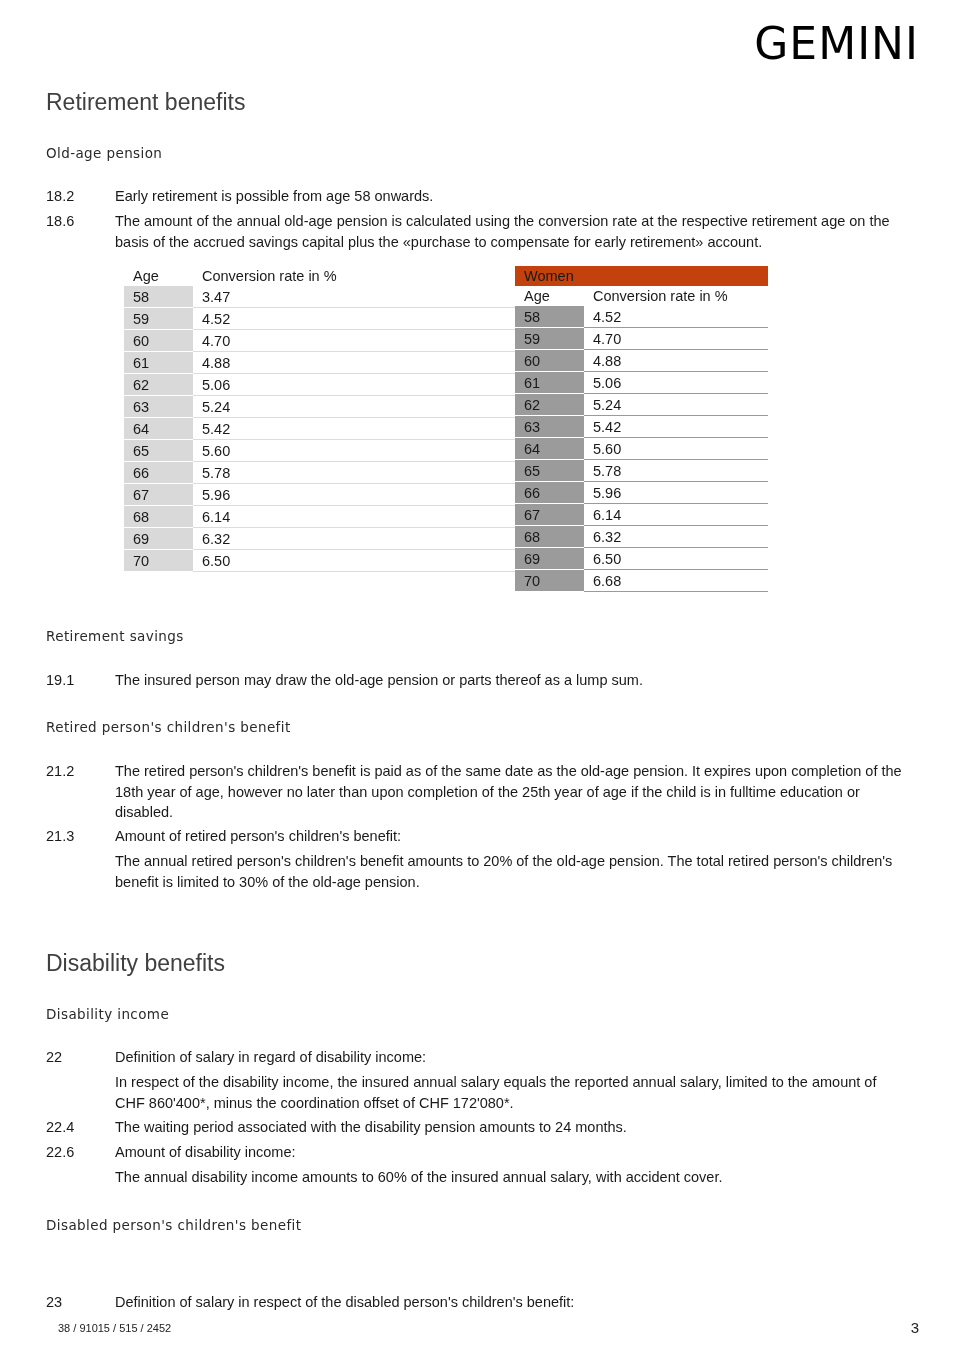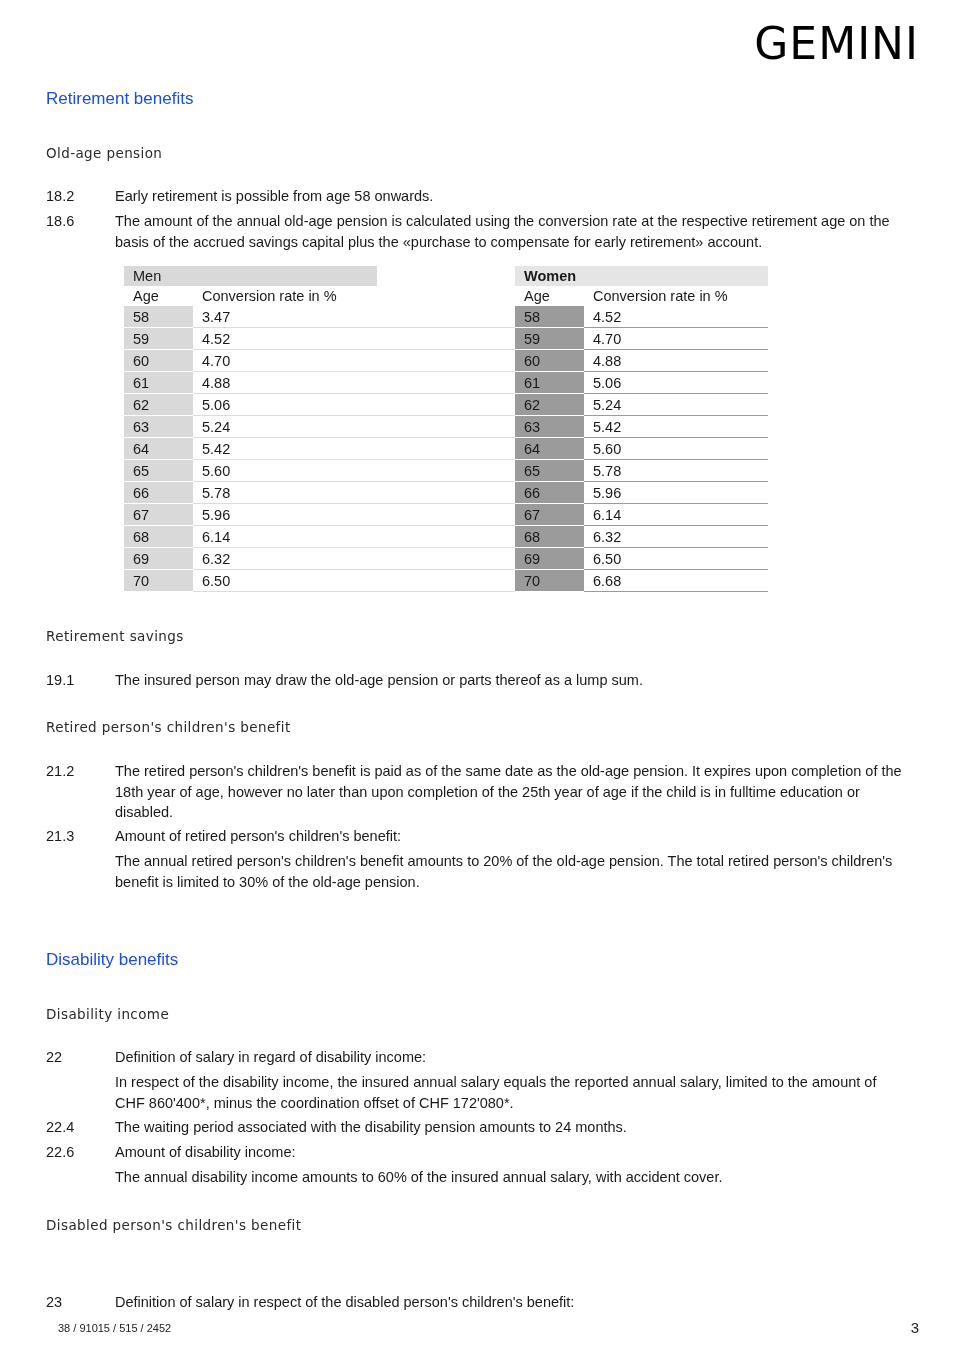--- a/index.html
+++ b/index.html
@@ -5,41 +5,41 @@
     html, body { margin: 0; padding: 0; background: #ffffff; }
     body {
       width: 965px; height: 1365px; position: relative; overflow: hidden;
       font-family: "Liberation Sans", sans-serif; color: #1a1a1a;
     }
     .logo {
       position: absolute; right: 46px; top: 18px;
       font-family: "DejaVu Sans", sans-serif; font-weight: normal;
       font-size: 44px; letter-spacing: 1px; color: #000000; line-height: 52px;
     }
-    .h1 { position: absolute; left: 46px; font-size: 17px; color: #1d4ed8; }
+    .h1 { position: absolute; left: 46px; font-size: 23px; color: #404040; }
     .h2 { position: absolute; left: 46px; font-size: 14px; color: #2a2a2a; letter-spacing: 0.4px; font-family: "DejaVu Sans", sans-serif; font-size: 13.5px; }
     .para { position: absolute; left: 46px; width: 860px; font-size: 14.5px; line-height: 20.5px; }
     .para .num { position: absolute; left: 0; top: 0; width: 60px; }
     .para .txt { margin-left: 69px; width: 790px; }
     .sub { position: absolute; left: 115px; width: 795px; font-size: 14.5px; line-height: 20.5px; }
 
     .rate-table { position: absolute; top: 266px; border-collapse: collapse; font-size: 14.5px; }
     .rate-table td { padding: 0 9px; height: 20px; line-height: 20px; }
     .rate-table .hdr td { height: 20px; }
     .rate-table .age { width: 51px; }
     .rate-table .val { width: 166px; }
     .rate-table tr.data td { height: 21px; border-bottom: 1.5px solid transparent; }
     #men-table { left: 124px; }
     #men-table .hdr td.title { background: #d9d9d9; }
     #men-table tr.data td.age { background: #d9d9d9; border-bottom: 1.5px solid #ffffff; }
     #men-table tr.data td.val { border-bottom: 1.5px solid #dcdcdc; }
     #men-table .gap { width: 120px; }
     #men-table tr.data td.gap { border-bottom: 1.5px solid #dcdcdc; }
     #women-table { left: 515px; }
-    #women-table .hdr td.title { background: #e5e5e5; font-weight: bold; }
+    #women-table .hdr td.title { background: #c2410c; }
     #women-table tr.data td.age { background: #9b9b9b; border-bottom: 1.5px solid #ffffff; }
     #women-table tr.data td.val { border-bottom: 1.5px solid #9a9a9a; }
 
     .footer-ref { position: absolute; left: 46px; top: 1322px; font-size: 11px; color: #222; margin-left: 12px; }
     .footer-page { position: absolute; right: 46px; top: 1319px; font-size: 15px; color: #222; }
   </style>
 </head>
 <body>
 
 <div class="logo">GEMINI</div>
@@ -51,24 +51,20 @@
   <span class="num">18.2</span>
   <div class="txt">Early retirement is possible from age 58 onwards.</div>
 </div>
 <div class="para" style="top:211px">
   <span class="num">18.6</span>
   <div class="txt">The amount of the annual old-age pension is calculated using the conversion rate at the respective retirement age on the basis of the accrued savings capital plus the «purchase to compensate for early retirement»  account.</div>
 </div>
 
 <table class="rate-table" id="men-table">
   <tbody>
-      <tr class="hdr">
-    <td class="age title" colspan="2">Men</td>
-    <td class="gap"></td>
-  </tr>
   <tr class="hdr">
     <td class="age">Age</td>
     <td class="val">Conversion rate in %</td>
     <td class="gap"></td>
   </tr>
   </tbody>
     <tbody id="men-body">
       <tr class="data">
         <td class="age">58</td>
         <td class="val">3.47</td>

